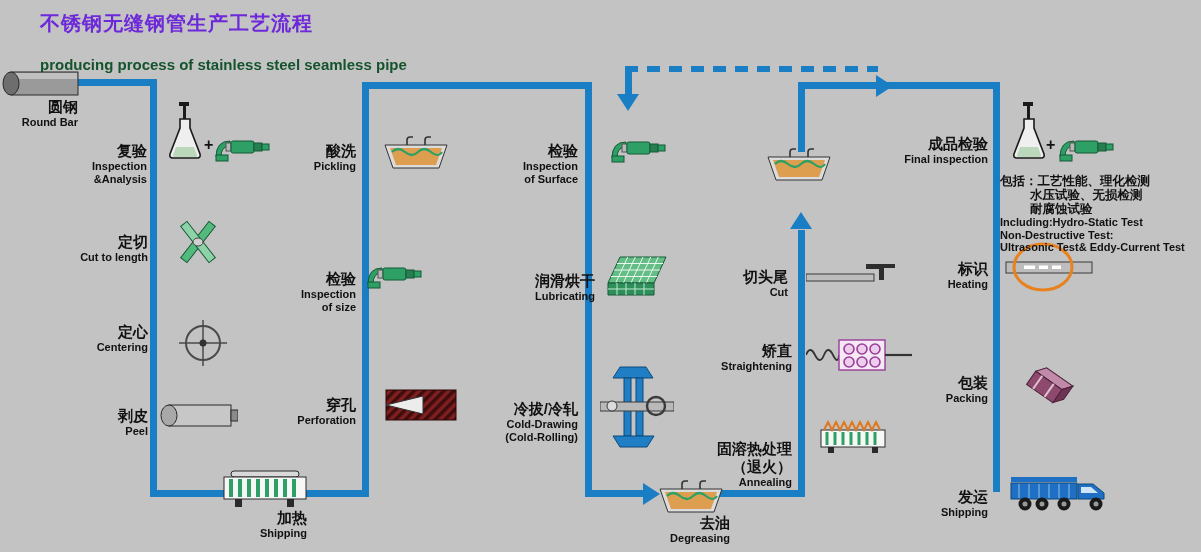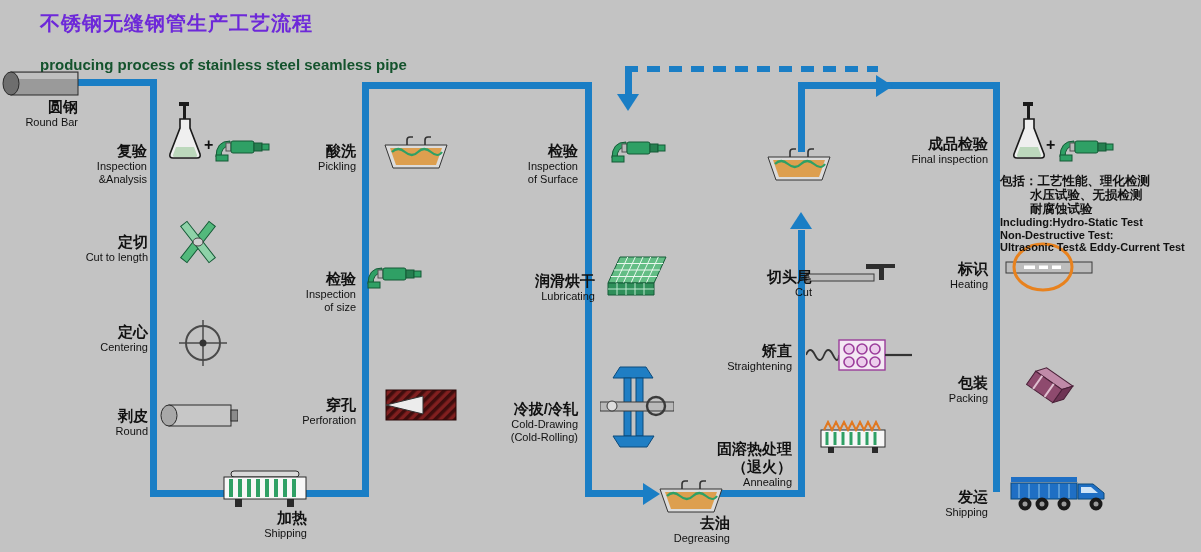--- a/index.html
+++ b/index.html
@@ -12,21 +12,21 @@
   .hline{height:7px}
   .vline{width:7px}
   .dline{position:absolute;height:6px;
          background:repeating-linear-gradient(90deg,#1a7ec5 0 13px,transparent 13px 22px)}
   .arrow{position:absolute;width:0;height:0;border:0 solid transparent}
   .arrow-right{border-top-width:11px;border-bottom-width:11px;border-left:17px solid #1a7ec5}
   .arrow-down{border-left-width:11px;border-right-width:11px;border-top:17px solid #1a7ec5}
   .arrow-up{border-left-width:11px;border-right-width:11px;border-bottom:17px solid #1a7ec5}
   .label{position:absolute}
   .label .zh{font-size:15px;font-weight:bold;color:#111;line-height:18px}
-  .label .en{font-size:11px;font-weight:normal;color:#111;line-height:13px}
+  .label .en{font-size:11px;font-weight:bold;color:#111;line-height:13px}
   .t-r{text-align:right}.t-c{text-align:right}
   .plus{position:absolute;font-size:16px;font-weight:bold;color:#111}
   .notes{position:absolute;color:#111;font-weight:bold}
   .notes .nzh{font-size:12.5px;line-height:14px;white-space:nowrap}
   .notes .nen{font-size:11px;line-height:12.5px;white-space:nowrap}
   .notes .indent{padding-left:30px}
 </style>
 </head>
 <body>
 
@@ -361,21 +361,21 @@
     <div class="en">Cut to length</div>
   </div>
 
   <div class="label t-r" style="left:70px;top:323px;width:78px">
     <div class="zh">定心</div>
     <div class="en">Centering</div>
   </div>
 
   <div class="label t-r" style="left:70px;top:407px;width:78px">
     <div class="zh">剥皮</div>
-    <div class="en">Round</div>
+    <div class="en">Peel</div>
   </div>
 
   <div class="label t-c" style="left:221px;top:509px;width:86px">
     <div class="zh">加热</div>
     <div class="en">Shipping</div>
   </div>
 
   <div class="label t-r" style="left:280px;top:142px;width:76px">
     <div class="zh">酸洗</div>
     <div class="en">Pickling</div>
@@ -408,21 +408,21 @@
     <div class="en">Cold-Drawing</div>
     <div class="en">(Cold-Rolling)</div>
   </div>
 
   <div class="label t-c" style="left:650px;top:514px;width:80px">
     <div class="zh">去油</div>
     <div class="en">Degreasing</div>
   </div>
 
 
-  <div class="label t-r" style="left:732px;top:268px;width:80px">
+  <div class="label t-r" style="left:708px;top:268px;width:80px">
     <div class="zh">切头尾</div>
     <div class="en">Cut</div>
   </div>
 
   <div class="label t-r" style="left:705px;top:342px;width:87px">
     <div class="zh">矫直</div>
     <div class="en">Straightening</div>
   </div>
 
   <div class="label t-r" style="left:700px;top:440px;width:92px">

